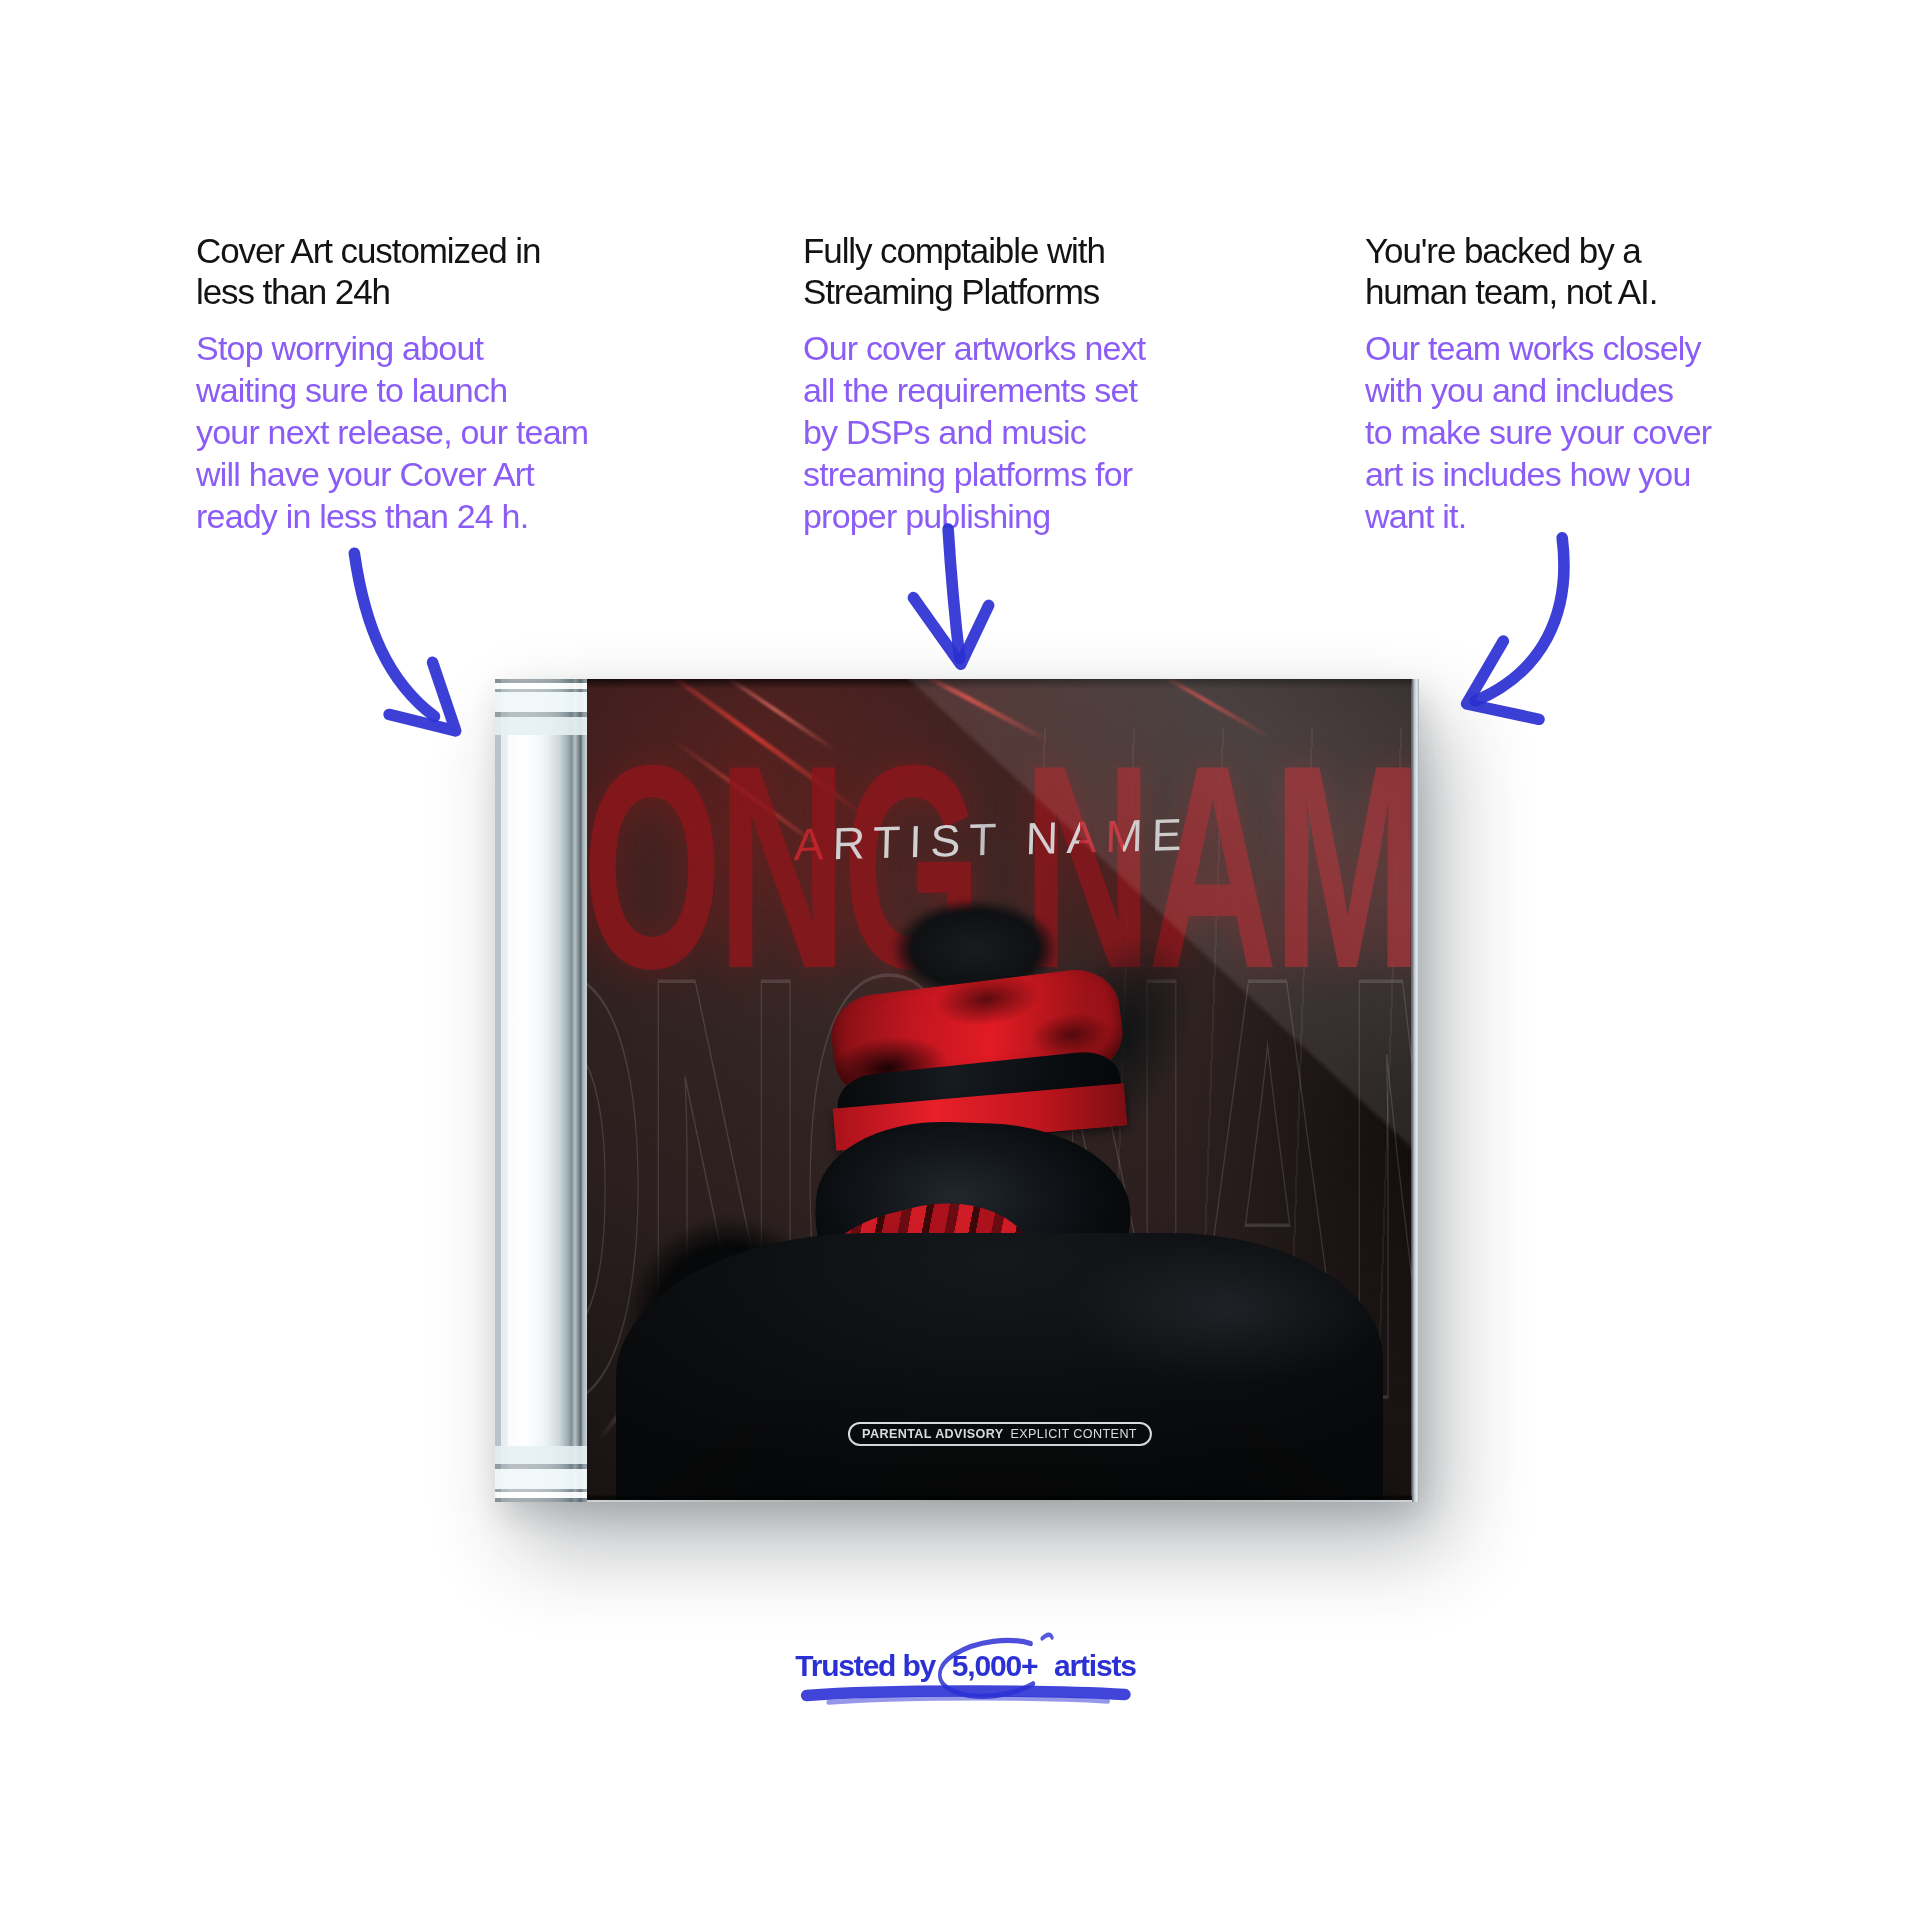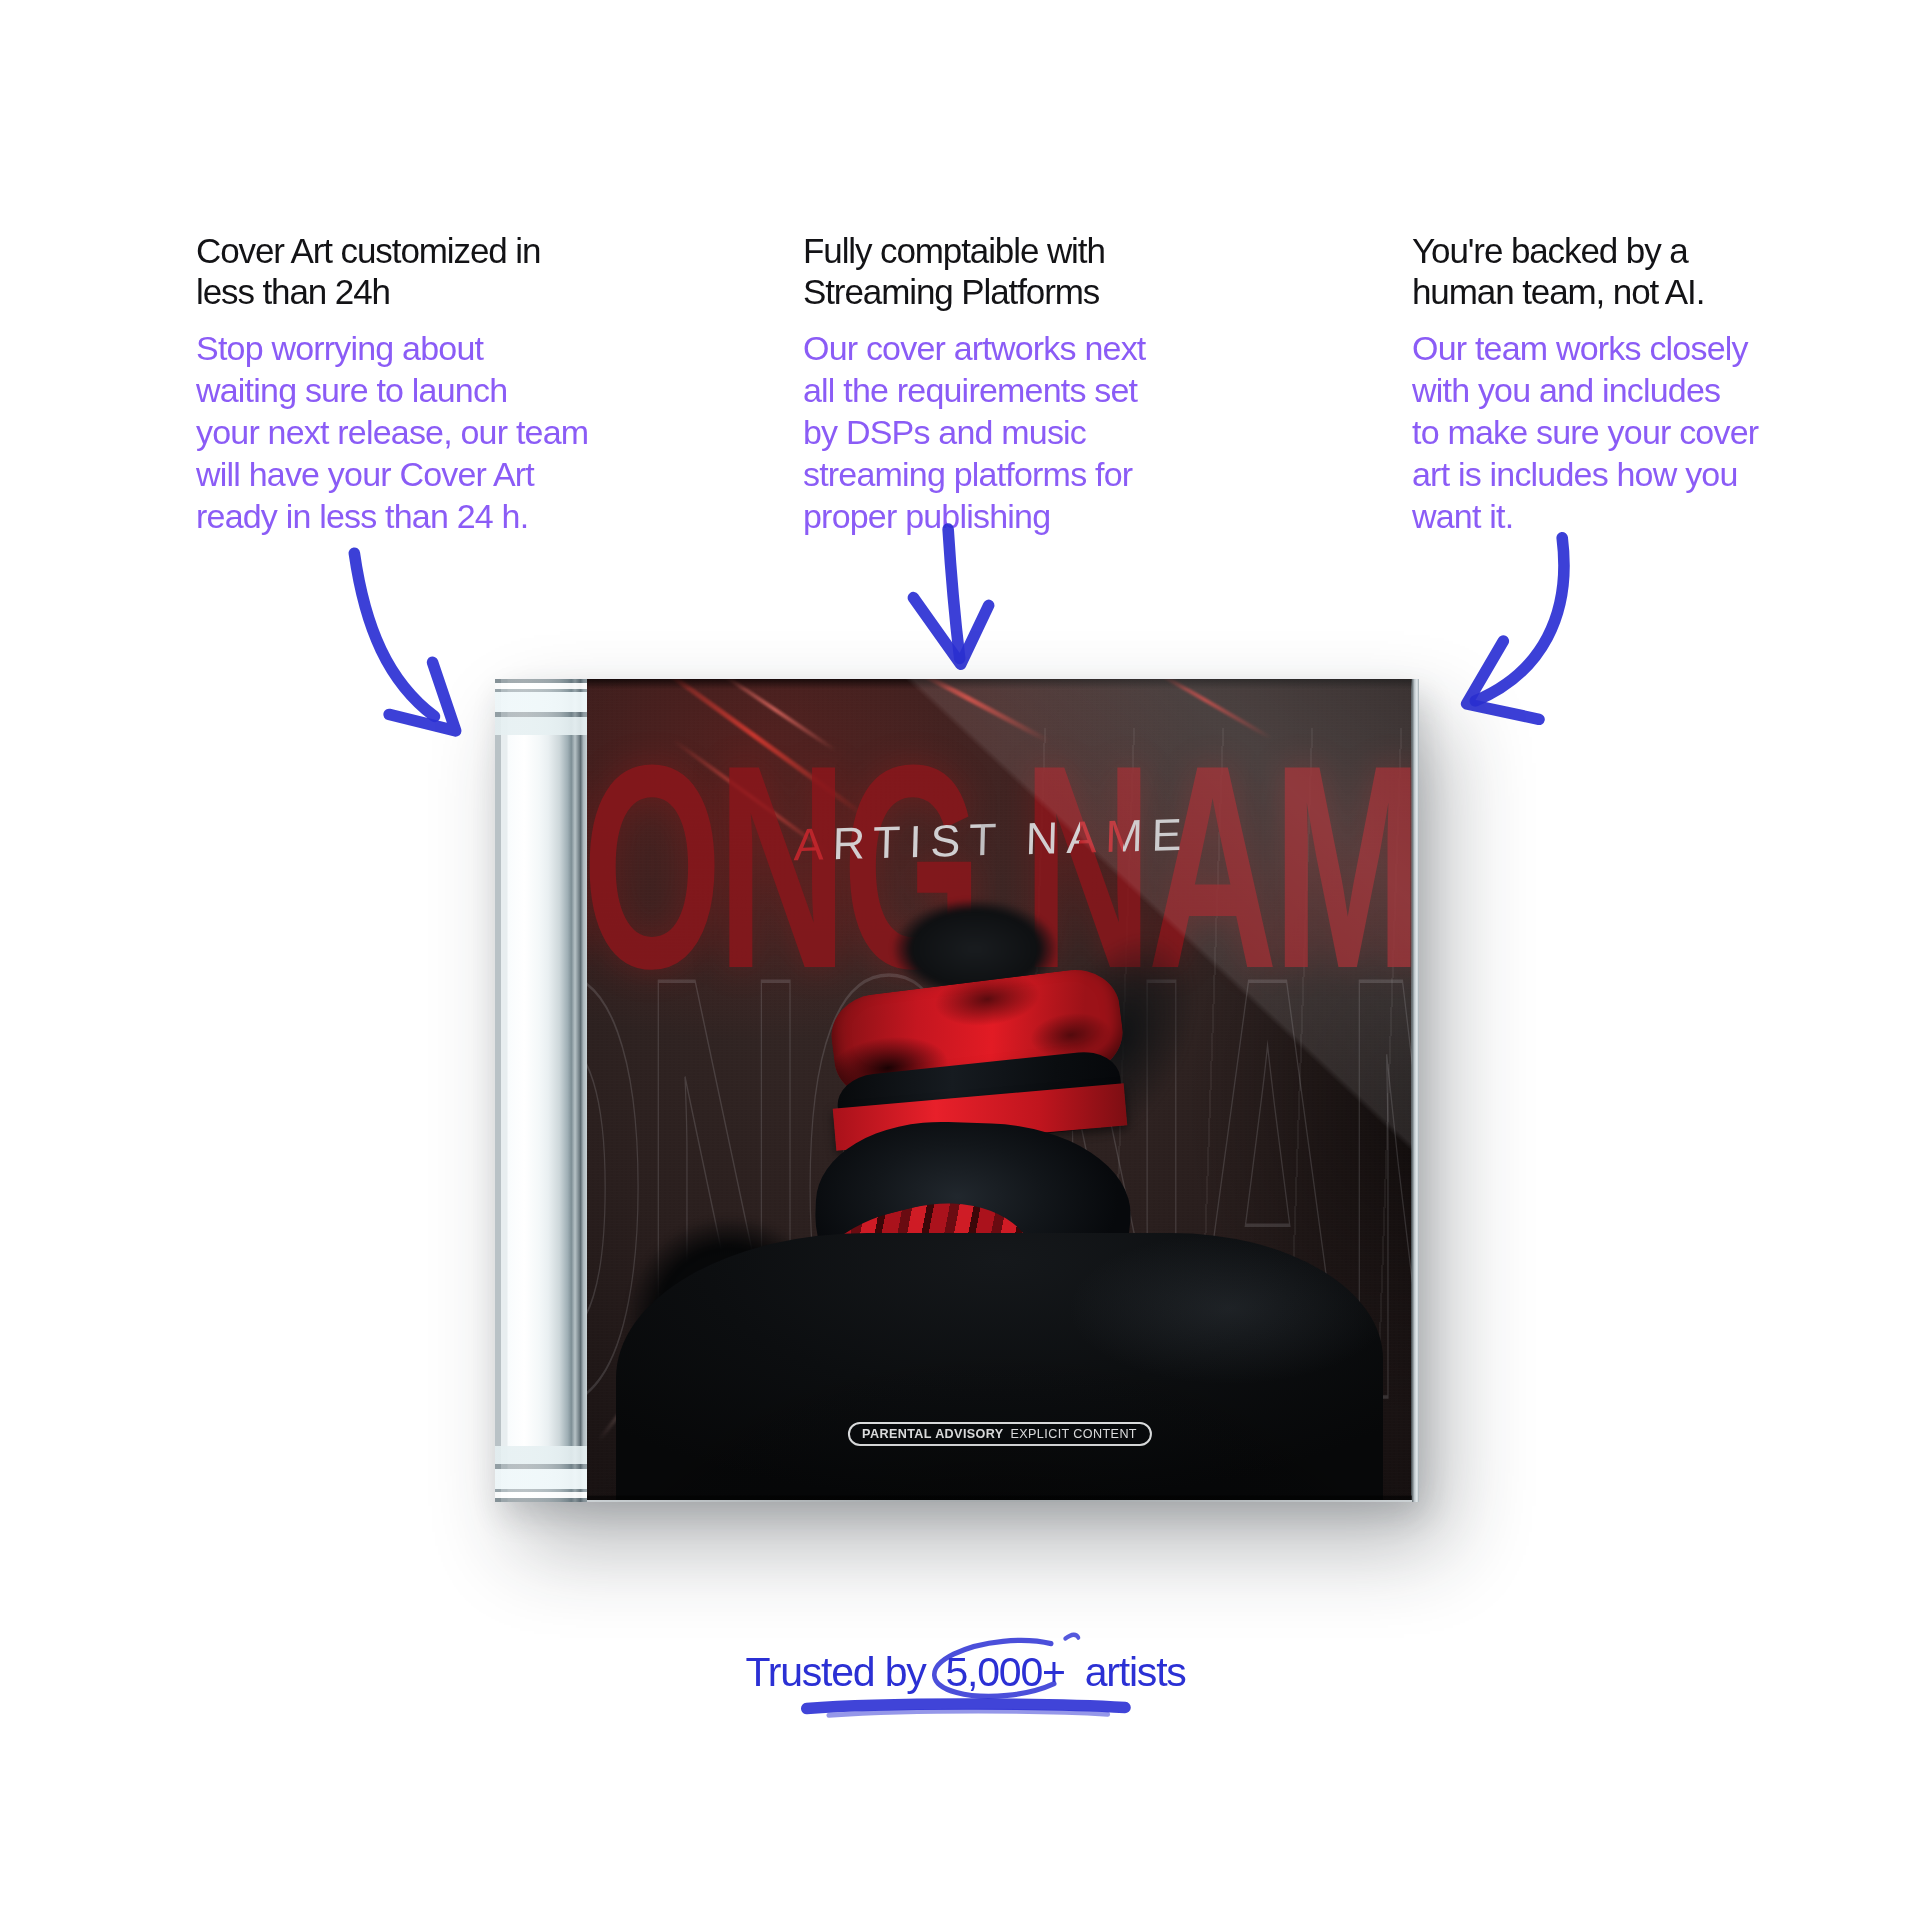--- a/index.html
+++ b/index.html
@@ -1,21 +1,21 @@
 <!DOCTYPE html>
 <html style="--accent: #2b30d4;"><head>
 <meta charset="utf-8">
 <style>
   html,body{margin:0;padding:0;background:#fff;}
   *{box-sizing:border-box;font-family:"Liberation Sans",sans-serif;}
   .stage{position:relative;width:1931px;height:1931px;background:#fff;overflow:hidden;}
 
   
   .feature{position:absolute;top:230px;width:415px;}
-  .feature.f0{left:196px}.feature.f1{left:803px}.feature.f2{left:1412px}
+  .feature.f0{left:196px}.feature.f1{left:803px}.feature.f2{left:1365px}
   .h-line{font-size:35px;font-weight:400;line-height:41px;letter-spacing:-1.1px;color:#131316;}
   .feature-body{margin-top:15.4px;}
   .b-line{font-size:34px;font-weight:400;line-height:42px;letter-spacing:-0.8px;color:#8b5cf6;}
   .arrows{position:absolute;inset:0;width:1931px;height:1931px;pointer-events:none;}
   .arrows path{stroke:var(--accent,#2b30d4);stroke-width:12;fill:none;stroke-linecap:round;stroke-linejoin:round;opacity:.92;}
 
   
   .case{position:absolute;left:495px;top:679px;width:924px;height:823px;
         box-shadow:25px 44px 81px rgba(30,36,44,.32), 5.8px 13.5px 29px rgba(30,36,44,.16);}
   .spine{position:absolute;left:0;top:0;width:92px;height:100%;
@@ -110,21 +110,21 @@
   .advisory .bold{font-weight:700;}
   .advisory .reg{font-weight:400;}
 
   .gloss{position:absolute;inset:0;z-index:12;pointer-events:none;
     background:
       radial-gradient(120% 70% at 50% 115%, rgba(0,0,0,.35), transparent 50%),
       linear-gradient(43deg, rgba(255,255,255,0) 0 70.3%, rgba(255,255,255,.10) 70.8%, rgba(255,255,255,.15) 86%, rgba(255,255,255,.11) 100%);}
 
   
   .trusted{position:absolute;left:50%;top:1649px;transform:translateX(-50%);white-space:nowrap;
-    color:var(--accent,#2b30d4);font-size:41px;font-weight:400;letter-spacing:-1.2px;text-align:center;}
+    color:var(--accent,#2b30d4);font-size:30px;font-weight:700;letter-spacing:-1.2px;text-align:center;}
   .trusted .word{display:inline-block;}
   .hl-wrap{position:relative;display:inline-block;margin:0 9.7px;}
   .hl-ellipse{position:absolute;left:-17.4px;top:-21px;width:calc(100% + 35px);height:79px;overflow:visible;}
   .hl-ellipse ellipse{fill:none;stroke:var(--accent,#2b30d4);stroke-width:6;opacity:.85;
     stroke-linecap:round;stroke-dasharray:330 40;stroke-dashoffset:-40;}
   .hl-ellipse .flick{fill:none;stroke:var(--accent,#2b30d4);stroke-width:5;opacity:.8;stroke-linecap:round;}
   .scribble{position:absolute;left:50%;bottom:-25px;transform:translateX(-50%);width:333px;height:25px;overflow:visible;}
   .scribble path{fill:none;stroke:var(--accent,#2b30d4);stroke-linecap:round;}
 </style>
 </head>

